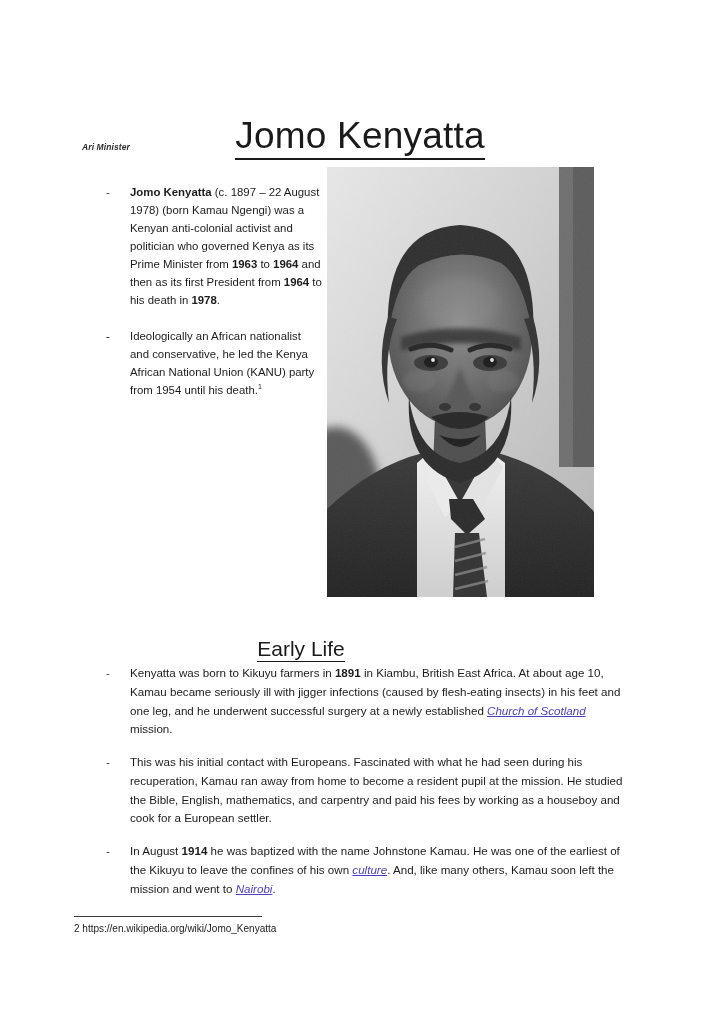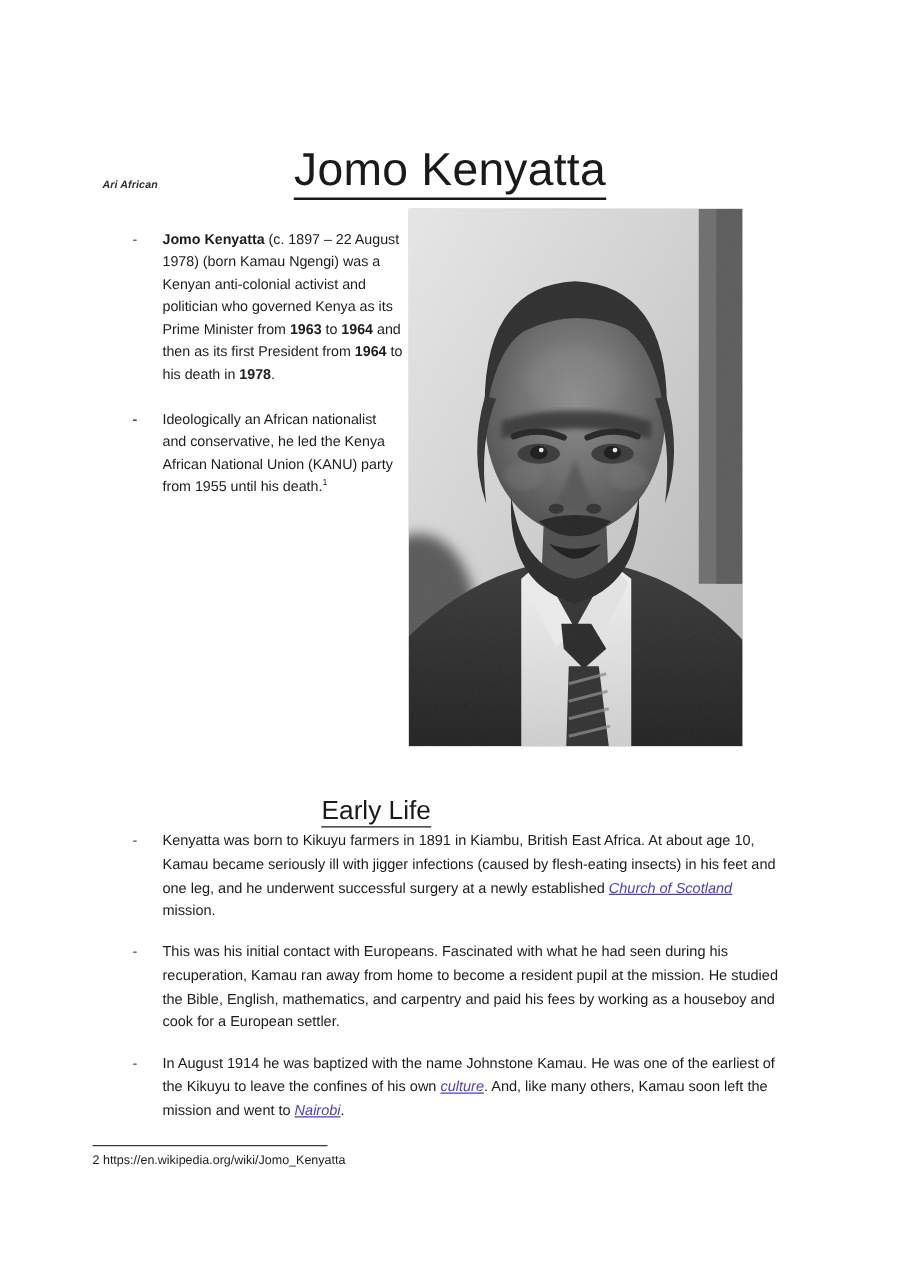--- a/index.html
+++ b/index.html
@@ -123,21 +123,21 @@
     color: #1c1c1c;
     text-align: left;
   }
   .body-bullet .dash {
     position: absolute;
     left: 2px;
     top: 0;
     font-size: 11.6px;
     color: #3a3a3a;
   }
-  .body-bullet b { font-weight: normal; }
+  .body-bullet b { font-weight: bold; }
 
   a.link {
     color: #4b40c4;
     text-decoration: underline;
     font-style: italic;
   }
 
   
   .footnote-rule {
     position: absolute;
@@ -156,26 +156,26 @@
     line-height: 1.4;
   }
 </style>
 </head>
 <body>
 
 <div class="page">
 
   <h1 class="doc-title"><span class="u">Jomo Kenyatta</span></h1>
 
-  <div class="byline">Ari African</div>
+  <div class="byline">Ari Minister</div>
 
   <div class="left-col">
       <div class="bullet"><span class="dash">-</span><span><b>Jomo Kenyatta</b><span> (c. 1897 – 22 August 1978) (born Kamau Ngengi) was a Kenyan anti-colonial activist and politician who governed Kenya as its Prime Minister from </span><b>1963</b><span> to </span><b>1964</b><span> and then as its first President from </span><b>1964</b><span> to his death in </span><b>1978</b><span>.</span></span></div>
       <div class="bullet"><span class="dash">-</span></div>
-      <div class="bullet"><span class="dash">-</span><span><span> Ideologically an African nationalist and conservative, he led the Kenya African National Union (KANU) party from 1955 until his death.</span><sup>1</sup></span></div>
+      <div class="bullet"><span class="dash">-</span><span><span> Ideologically an African nationalist and conservative, he led the Kenya African National Union (KANU) party from 1954 until his death.</span><sup>1</sup></span></div>
     </div>
 
   <div class="photo">
     <svg width="267" height="430" viewBox="0 0 267 430">
       <defs>
         <linearGradient id="bgTone" x1="0" y1="0" x2="1" y2="1">
           <stop offset="0%" stop-color="#e8e8e8"></stop>
           <stop offset="45%" stop-color="#d2d2d2"></stop>
           <stop offset="100%" stop-color="#b4b4b4"></stop>
         </linearGradient>

